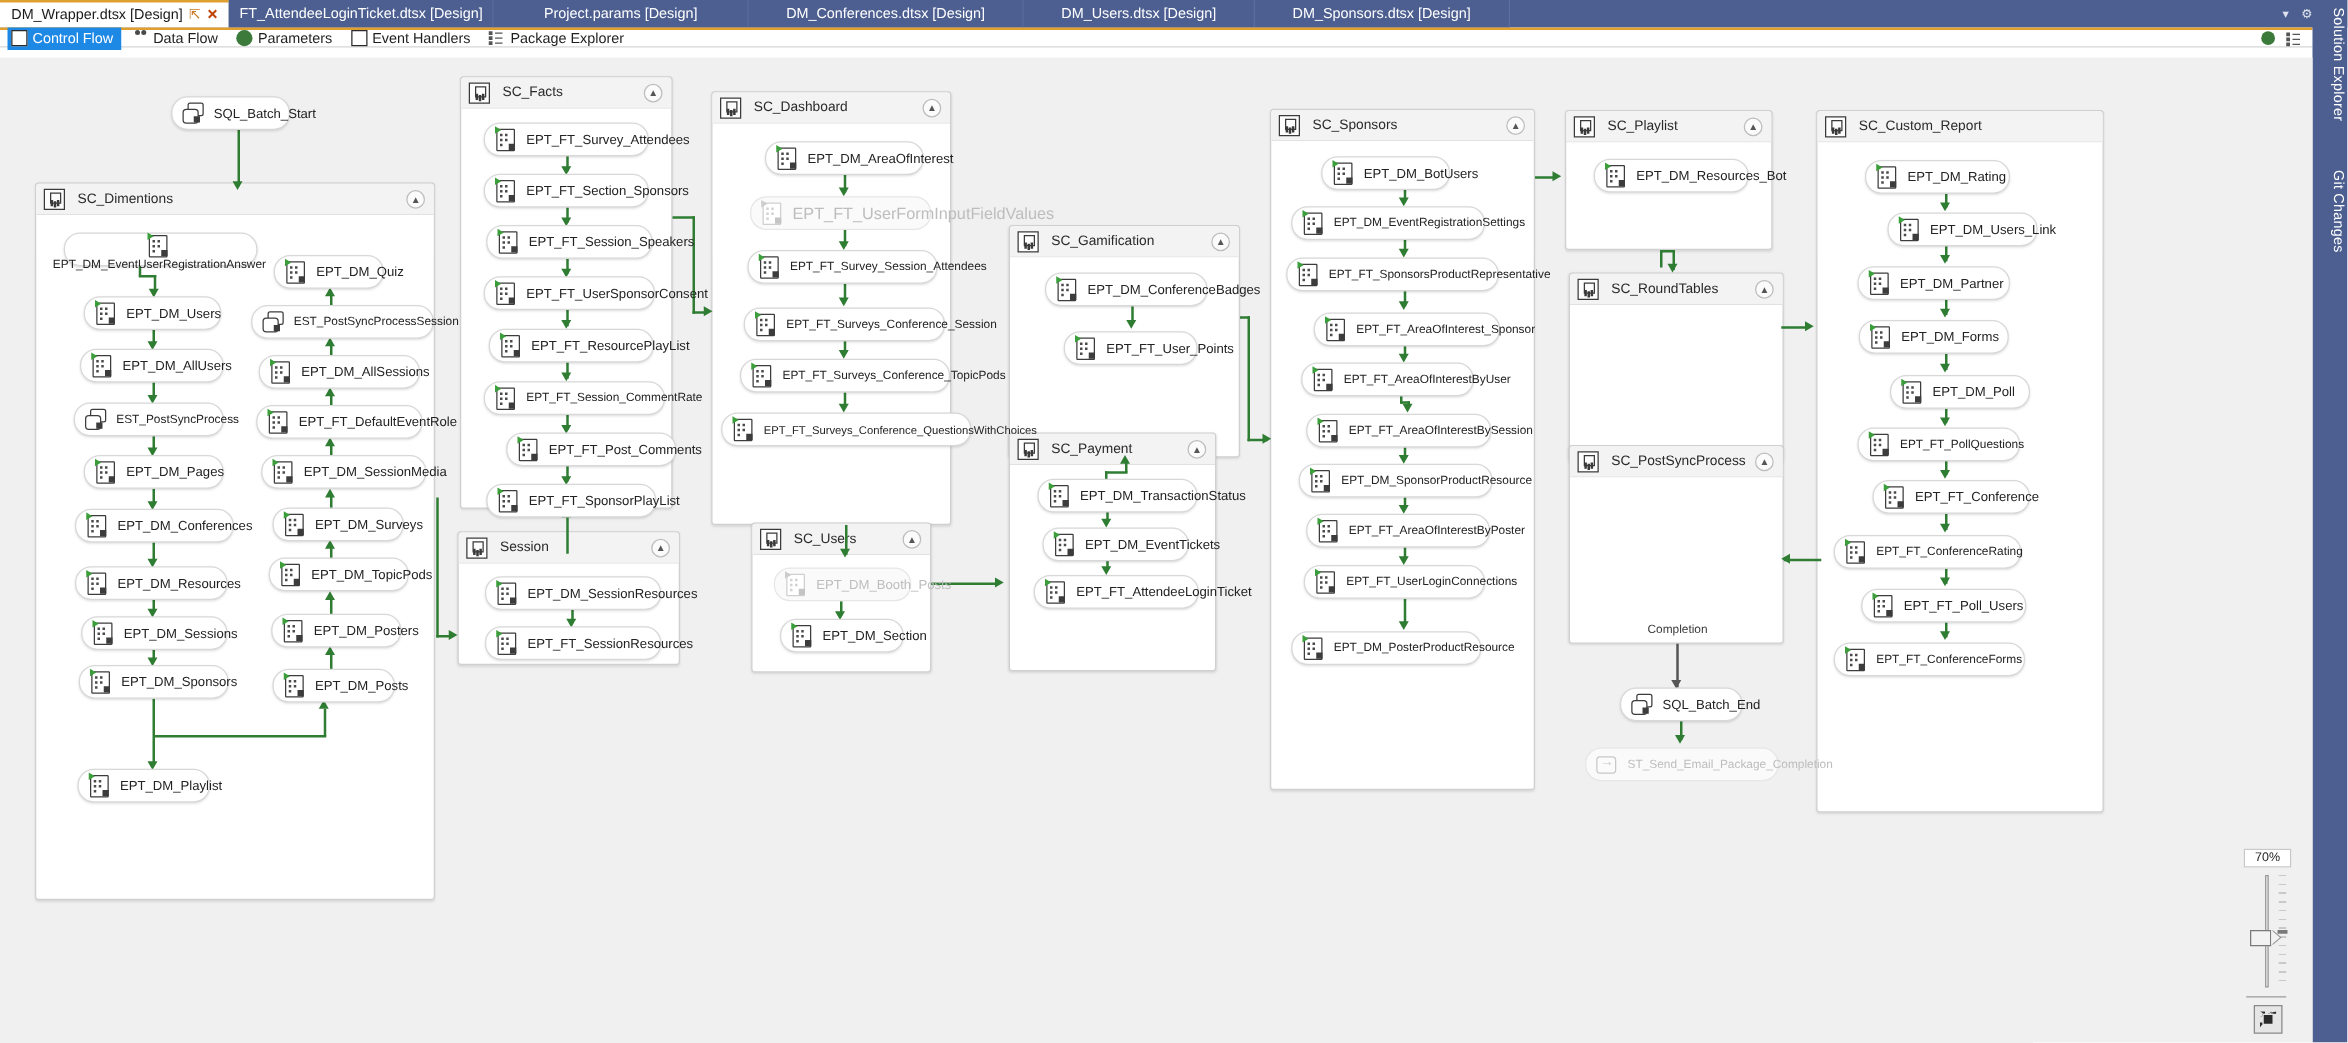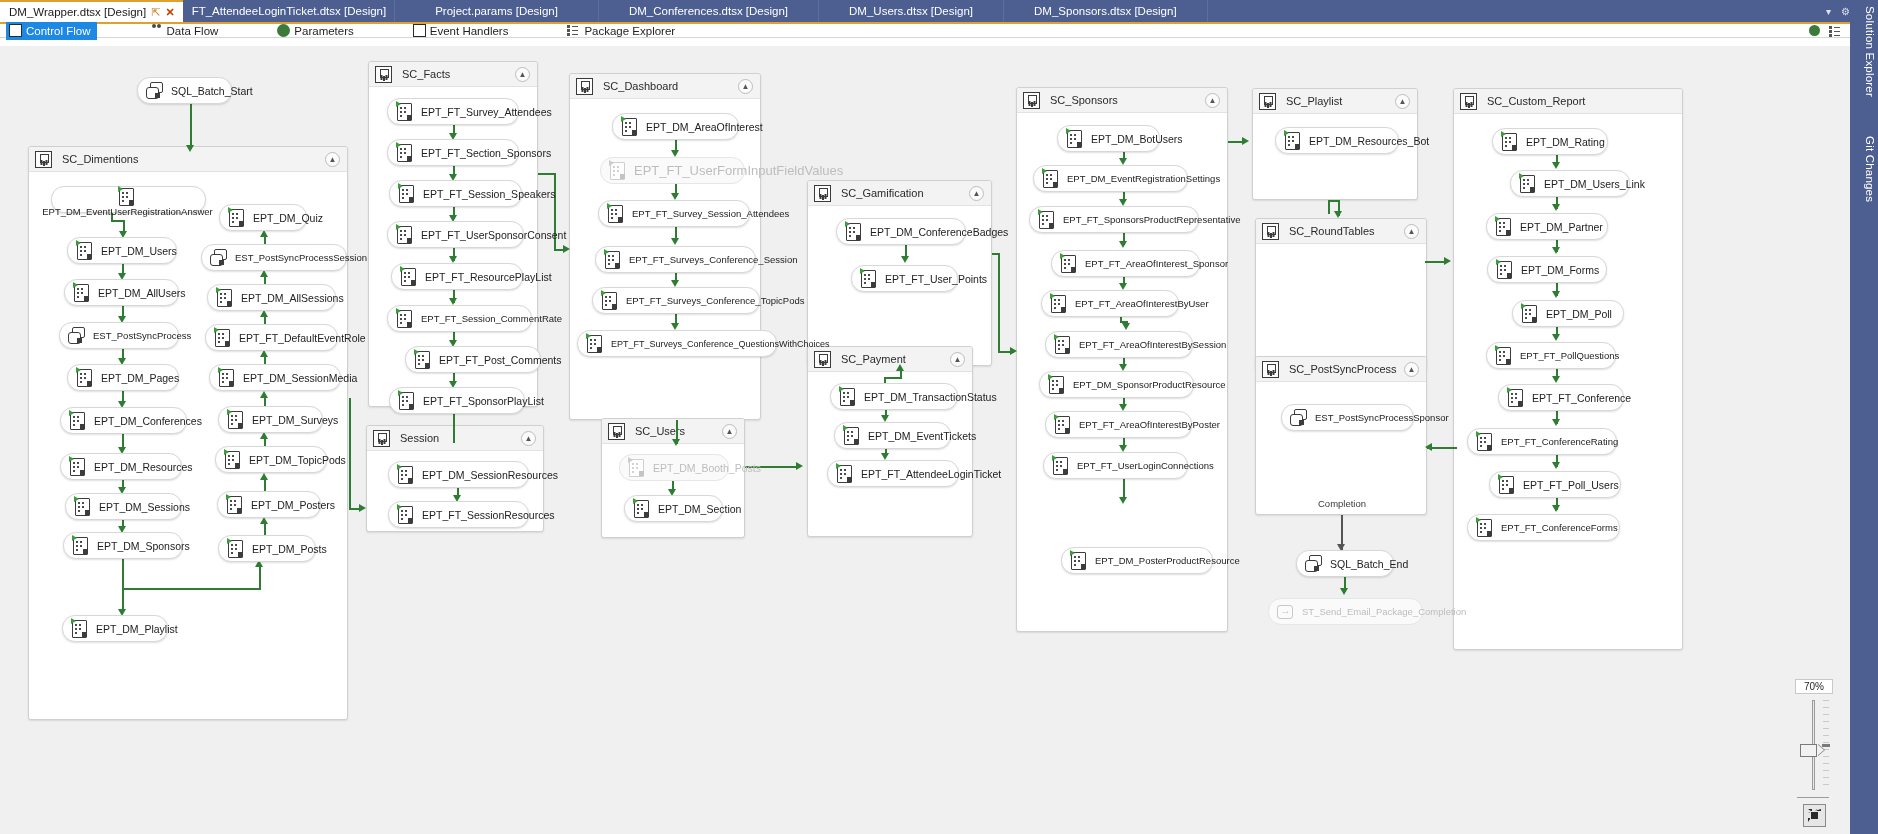--- a/index.html
+++ b/index.html
@@ -45,21 +45,20 @@
     position: absolute; left: 0; top: 22px; width: 1850px; height: 2px;
     background: #e0a030;
   }
 
   
   .designer-tabs {
     position: absolute; left: 0; top: 24px; width: 1850px; height: 14px;
     background: #ffffff;
     display: flex; align-items: center;
     border-bottom: 1px solid #d6d6d6;
-    gap: 44px;
   }
   .dtab {
     display: flex; align-items: center; gap: 4px;
     height: 18px; margin-left: 6px; padding: 0 6px 0 3px;
     font-size: 11.5px; color: #1f1f1f; white-space: nowrap; cursor: default;
   }
   .dtab.active { background: #1e88e5; color: #ffffff; }
   .dtab .gi { width: 13px; height: 13px; display:inline-block; position: relative; }
 
   .designer-tabs-right {
@@ -930,21 +929,21 @@
             </span>
           <span class="label" style="font-size:9.5px">EPT_FT_AreaOfInterestByPoster</span>
         </div>
         <div class="task" style="left:26px; top:339px; width:145px;">
           <span class="ic ic-sql">
               <i class="flag"></i>
               <i class="blk"></i>
             </span>
           <span class="label" style="font-size:9.5px">EPT_FT_UserLoginConnections</span>
         </div>
-        <div class="task" style="left:44px; top:392px; width:152px;margin-top:42px;">
+        <div class="task" style="left:16px; top:392px; width:152px;">
           <span class="ic ic-sql">
               <i class="flag"></i>
               <i class="blk"></i>
             </span>
           <span class="label" style="font-size:9.5px">EPT_DM_PosterProductResource</span>
         </div>
 
         <div class="conn v" style="left:106px; top:39px; height:9px;"></div>
         <div class="arrow down" style="left:102px; top:45px;"></div>
         <div class="conn v" style="left:106px; top:79px; height:10px;"></div>
@@ -1003,28 +1002,20 @@
         <span class="collapse-btn">▲</span>
       </div>
     </div>
 
     <div class="container" style="left:1255px; top:310px; width:172px; height:159px;">
       <div class="container-head">
         <span class="seq-icon"></span>
         <span class="container-title">SC_PostSyncProcess</span>
         <span class="collapse-btn">▲</span>
       </div>
-      <div class="container-body">
-        <div class="task" style="left:25px; top:22px; width:133px;">
-          <span class="ic ic-pkg">
-              <i class="blk"></i>
-            </span>
-          <span class="label" style="font-size:9.5px">EST_PostSyncProcessSponsor</span>
-        </div>
-      </div>
     </div>
 
     <div class="conn h" style="left:1427px; top:401px; width:30px;"></div>
     <div class="arrow right" style="left:1425px; top:397px; transform: scaleX(-1);"></div>
 
     <div class="conn v conn-gray" style="left:1341px; top:469px; height:35px;"></div>
     <div class="arrow down gray" style="left:1337px; top:498px;"></div>
     <div class="conn-label" style="left:1318px; top:452px;">Completion</div>
 
     <div class="task" style="left:1296px; top:504px; width:98px;">

